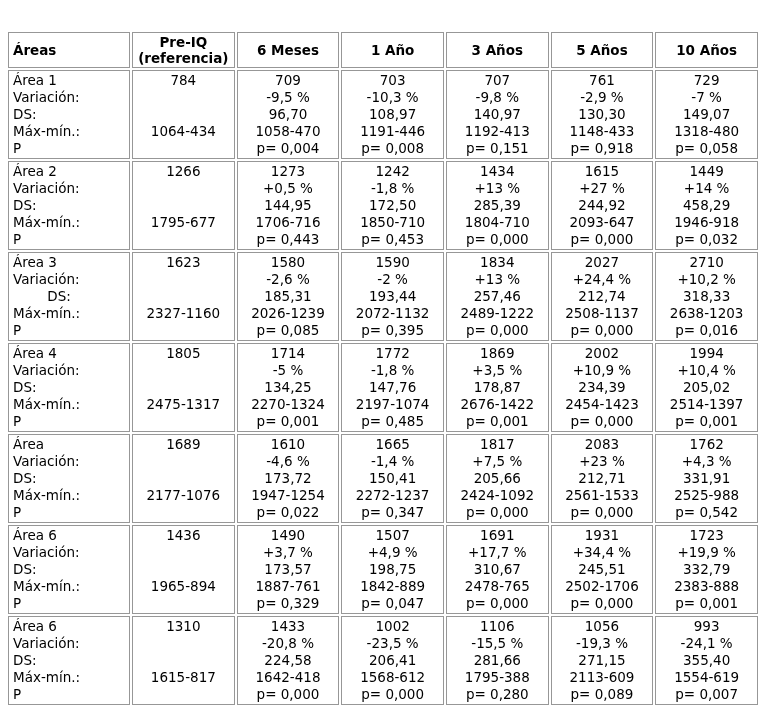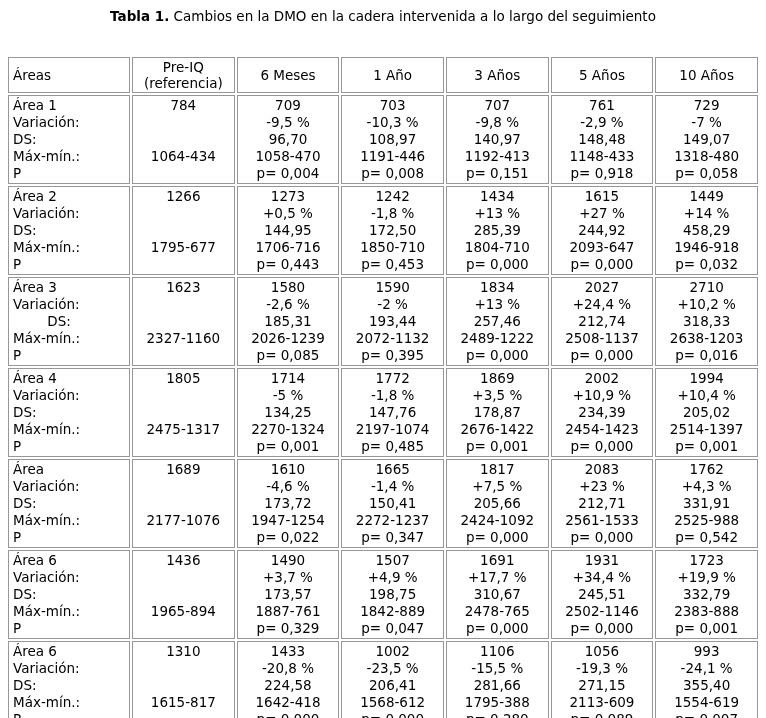--- a/index.html
+++ b/index.html
@@ -32,21 +32,21 @@
     margin: 30px 0 0 6px;
     font-size: 13.5px;
   }
   table.dmo th, table.dmo td {
     border: 1px solid #979797;
     background: #ffffff;
     padding: 1px 2px;
     overflow: hidden;
   }
   table.dmo th {
-    font-weight: normal;
+    font-weight: bold;
     text-align: center;
     vertical-align: middle;
     height: 32px;
     line-height: 16px;
   }
   table.dmo td {
     text-align: center;
     vertical-align: top;
     margin-left: 16px;
   }
@@ -58,24 +58,20 @@
   td .line {
     line-height: 17px;
     height: 17px;
     white-space: nowrap;
   }
 </style>
 </head>
 <body>
 
 <div class="page">
-  <div class="caption">
-    <span class="bold">Tabla 1.</span>
-    <span>Cambios en la DMO en la cadera intervenida a lo largo del seguimiento</span>
-  </div>
 
   <table class="dmo">
     <colgroup>
       <col style="width:122px">
       <col>
         <col>
         <col>
         <col>
         <col>
         <col>
@@ -139,21 +135,21 @@
           <td>
             <div class="line">707</div>
             <div class="line">-9,8 %</div>
             <div class="line">140,97</div>
             <div class="line">1192-413</div>
             <div class="line">p= 0,151</div>
           </td>
           <td>
             <div class="line">761</div>
             <div class="line">-2,9 %</div>
-            <div class="line">148,48</div>
+            <div class="line">130,30</div>
             <div class="line">1148-433</div>
             <div class="line">p= 0,918</div>
           </td>
           <td>
             <div class="line">729</div>
             <div class="line">-7 %</div>
             <div class="line">149,07</div>
             <div class="line">1318-480</div>
             <div class="line">p= 0,058</div>
           </td>
@@ -395,21 +391,21 @@
             <div class="line">1691</div>
             <div class="line">+17,7 %</div>
             <div class="line">310,67</div>
             <div class="line">2478-765</div>
             <div class="line">p= 0,000</div>
           </td>
           <td>
             <div class="line">1931</div>
             <div class="line">+34,4 %</div>
             <div class="line">245,51</div>
-            <div class="line">2502-1146</div>
+            <div class="line">2502-1706</div>
             <div class="line">p= 0,000</div>
           </td>
           <td>
             <div class="line">1723</div>
             <div class="line">+19,9 %</div>
             <div class="line">332,79</div>
             <div class="line">2383-888</div>
             <div class="line">p= 0,001</div>
           </td>
         </tr>

